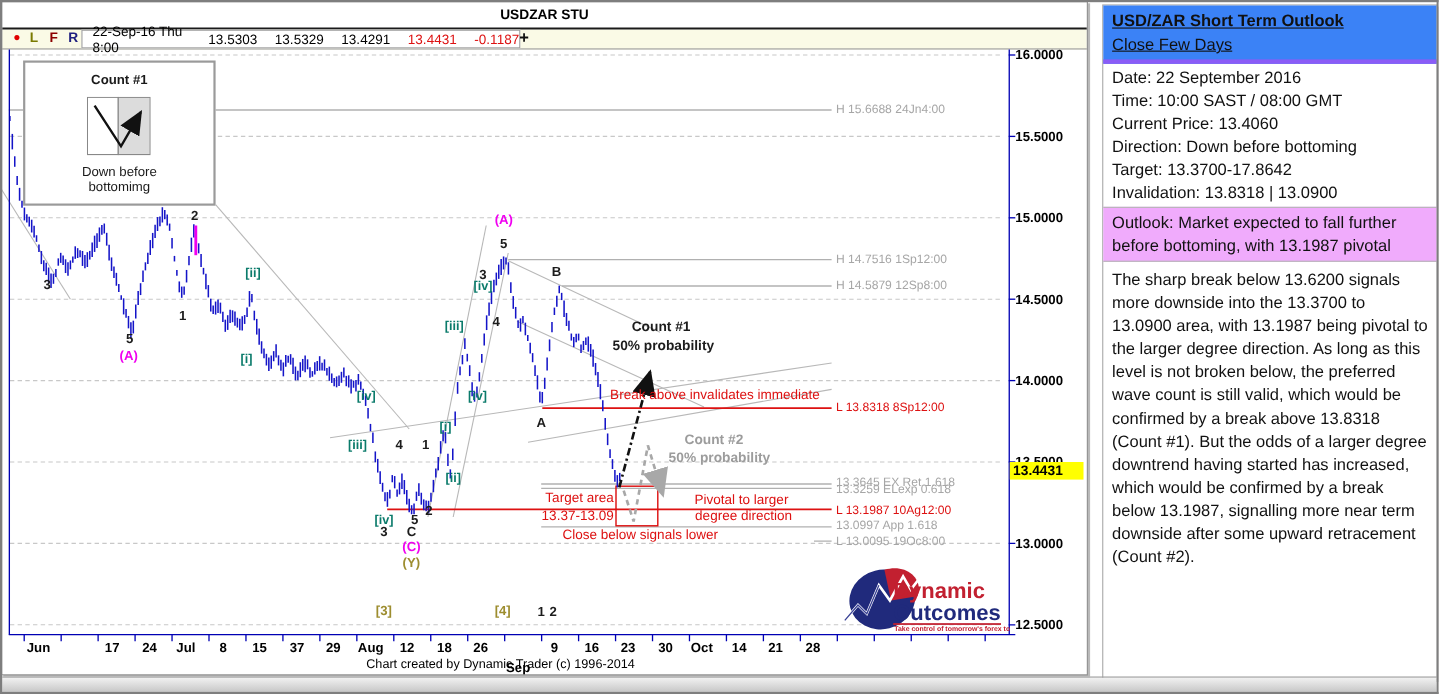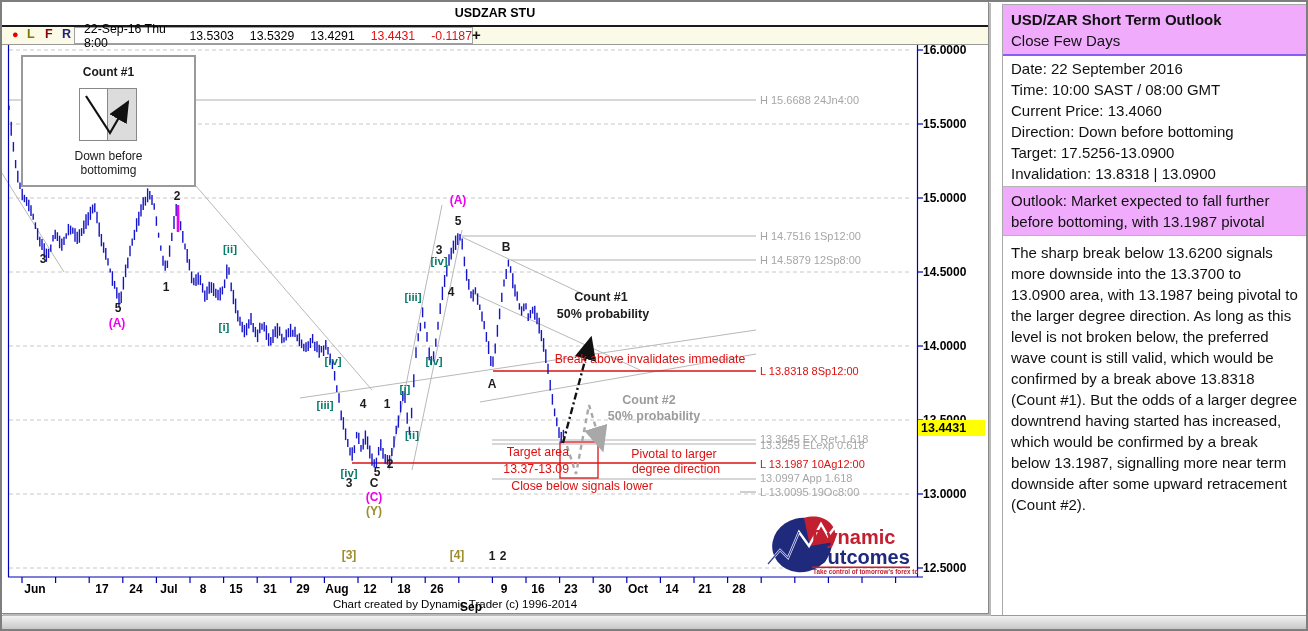--- a/index.html
+++ b/index.html
@@ -26,34 +26,34 @@
   #plot-svg{position:absolute;left:0;top:0;z-index:1;}
   #labels{position:absolute;left:0;top:0;width:976px;height:612px;z-index:2;pointer-events:none;}
   .ylab{position:absolute;left:923px;transform:translateY(-50%);font-size:12px;font-weight:bold;color:#000;}
   .xlab{position:absolute;top:582px;transform:translateX(-50%);font-size:12px;font-weight:600;color:#000;}
   .lvlab{position:absolute;left:760px;transform:translateY(-50%);font-size:11px;white-space:nowrap;}
   .wave{position:absolute;transform:translate(-50%,-50%);font-size:12px;font-weight:600;white-space:nowrap;}
   .ann{position:absolute;transform:translate(-50%,-50%);white-space:nowrap;z-index:3;}
   .ann-dark{font-size:12.5px;font-weight:bold;color:#1c1c1c;}
   .ann-gray{font-size:12.5px;font-weight:bold;color:#9c9c9c;}
   .ann-red{font-size:12.3px;color:#dd1111;}
-  .ann-right{transform:translate(-100%,-50%);margin-left:11px;}
+  .ann-right{transform:translate(-100%,-50%);}
   .inset{position:absolute;left:21px;top:55px;width:171px;height:128px;background:#fff;
        border:2px solid #9a9a9a;z-index:4;}
   .inset-title{position:absolute;left:0;top:8px;width:100%;text-align:center;font-size:12px;
        font-weight:bold;color:#1a1a1a;}
   .inset-cap{position:absolute;left:0;width:100%;text-align:center;font-size:12px;color:#1a1a1a;}
   .badge{position:absolute;left:918px;top:420px;width:64px;height:16px;background:#ffff00;
        color:#000;font-size:12.5px;font-weight:bold;line-height:16px;padding-left:3px;z-index:5;}
   .footer{position:absolute;left:455px;top:604px;transform:translate(-50%,-50%);font-size:11.5px;
        color:#000;white-space:nowrap;}
   .logo{position:absolute;left:766px;top:514px;z-index:2;}
   .outlook-panel{position:absolute;left:1002px;top:4px;width:303px;height:612px;background:#fff;
        border:1px solid #a8a8a8;box-shadow:2px 2px 0 #c6c6c6;font-size:15px;color:#111;}
-  .op-header{background:#f0abfc;padding:4px 8px 3px 8px;border-bottom:2px solid #8b5cf6;}
+  .op-header{background:#3b82f6;padding:4px 8px 3px 8px;border-bottom:4px solid #8b5cf6;text-decoration:underline;}
   .op-title{font-weight:bold;font-size:15px;line-height:21px;}
   .op-sub{font-size:15px;line-height:21px;}
   .op-info{padding:2px 8px;}
   .info-line{font-size:15px;line-height:21px;}
   .op-outlook{background:#f0abfc;border-top:1px solid #b5b5b5;border-bottom:1px solid #b5b5b5;
        padding:3px 8px;font-size:15px;line-height:21px;}
   .op-body{padding:6px 8px;font-size:15px;line-height:21px;}
   .op-body p{margin:0 0 21px 0;}
   .statusbar{position:absolute;left:2px;top:615px;width:1304px;height:14px;
        background:linear-gradient(#f2f2f2,#c4c4c4);border-top:1px solid #9a9a9a;z-index:7;}
@@ -433,21 +433,21 @@
       <span class="ylab" style="top: 420px;">13.5000</span>
       <span class="ylab" style="top: 494px;">13.0000</span>
       <span class="ylab" style="top: 568px;">12.5000</span>
       <span class="xlab" style="left: 35px;">Jun</span>
       <span class="xlab" style="left: 69px; margin-top: 36px;">10</span>
       <span class="xlab" style="left: 102px;">17</span>
       <span class="xlab" style="left: 136px;">24</span>
       <span class="xlab" style="left: 169px;">Jul</span>
       <span class="xlab" style="left: 203px;">8</span>
       <span class="xlab" style="left: 236px;">15</span>
-      <span class="xlab" style="left: 270px;">31</span>
+      <span class="xlab" style="left: 270px;">37</span>
       <span class="xlab" style="left: 303px;">29</span>
       <span class="xlab" style="left: 337px;">Aug</span>
       <span class="xlab" style="left: 370px;">12</span>
       <span class="xlab" style="left: 404px;">18</span>
       <span class="xlab" style="left: 437px;">26</span>
       <span class="xlab" style="left: 471px; margin-top: 18px;">Sep</span>
       <span class="xlab" style="left: 504px;">9</span>
       <span class="xlab" style="left: 538px;">16</span>
       <span class="xlab" style="left: 571px;">23</span>
       <span class="xlab" style="left: 605px;">30</span>
@@ -540,21 +540,21 @@
   <div class="outlook-panel">
     <div class="op-header">
       <div class="op-title">USD/ZAR Short Term Outlook</div>
       <div class="op-sub">Close Few Days</div>
     </div>
     <div class="op-info" id="info-lines">
         <div class="info-line">Date: 22 September 2016</div>
         <div class="info-line">Time: 10:00 SAST / 08:00 GMT</div>
         <div class="info-line">Current Price: 13.4060</div>
         <div class="info-line">Direction: Down before bottoming</div>
-        <div class="info-line">Target: 17.5256-13.0900</div>
+        <div class="info-line">Target: 13.3700-17.8642</div>
         <div class="info-line">Invalidation: 13.8318 | 13.0900</div>
       </div>
     <div class="op-outlook">Outlook: Market expected to fall further before bottoming, with 13.1987 pivotal</div>
     <div class="op-body">
       <p>The sharp break below 13.6200 signals more downside into the 13.3700 to 13.0900 area, with 13.1987 being pivotal to the larger degree direction.  As long as this level is not broken below, the preferred wave count is still valid, which would be confirmed by a break above 13.8318 (Count #1).  But the odds of a larger degree downtrend having started has increased, which would be confirmed by a break below 13.1987, signalling more near term downside after some upward retracement (Count #2).</p>
     </div>
   </div>
 
   <div class="statusbar"></div>
   <div class="edge" style="left:0;top:0;width:1308px;height:2px"></div>

